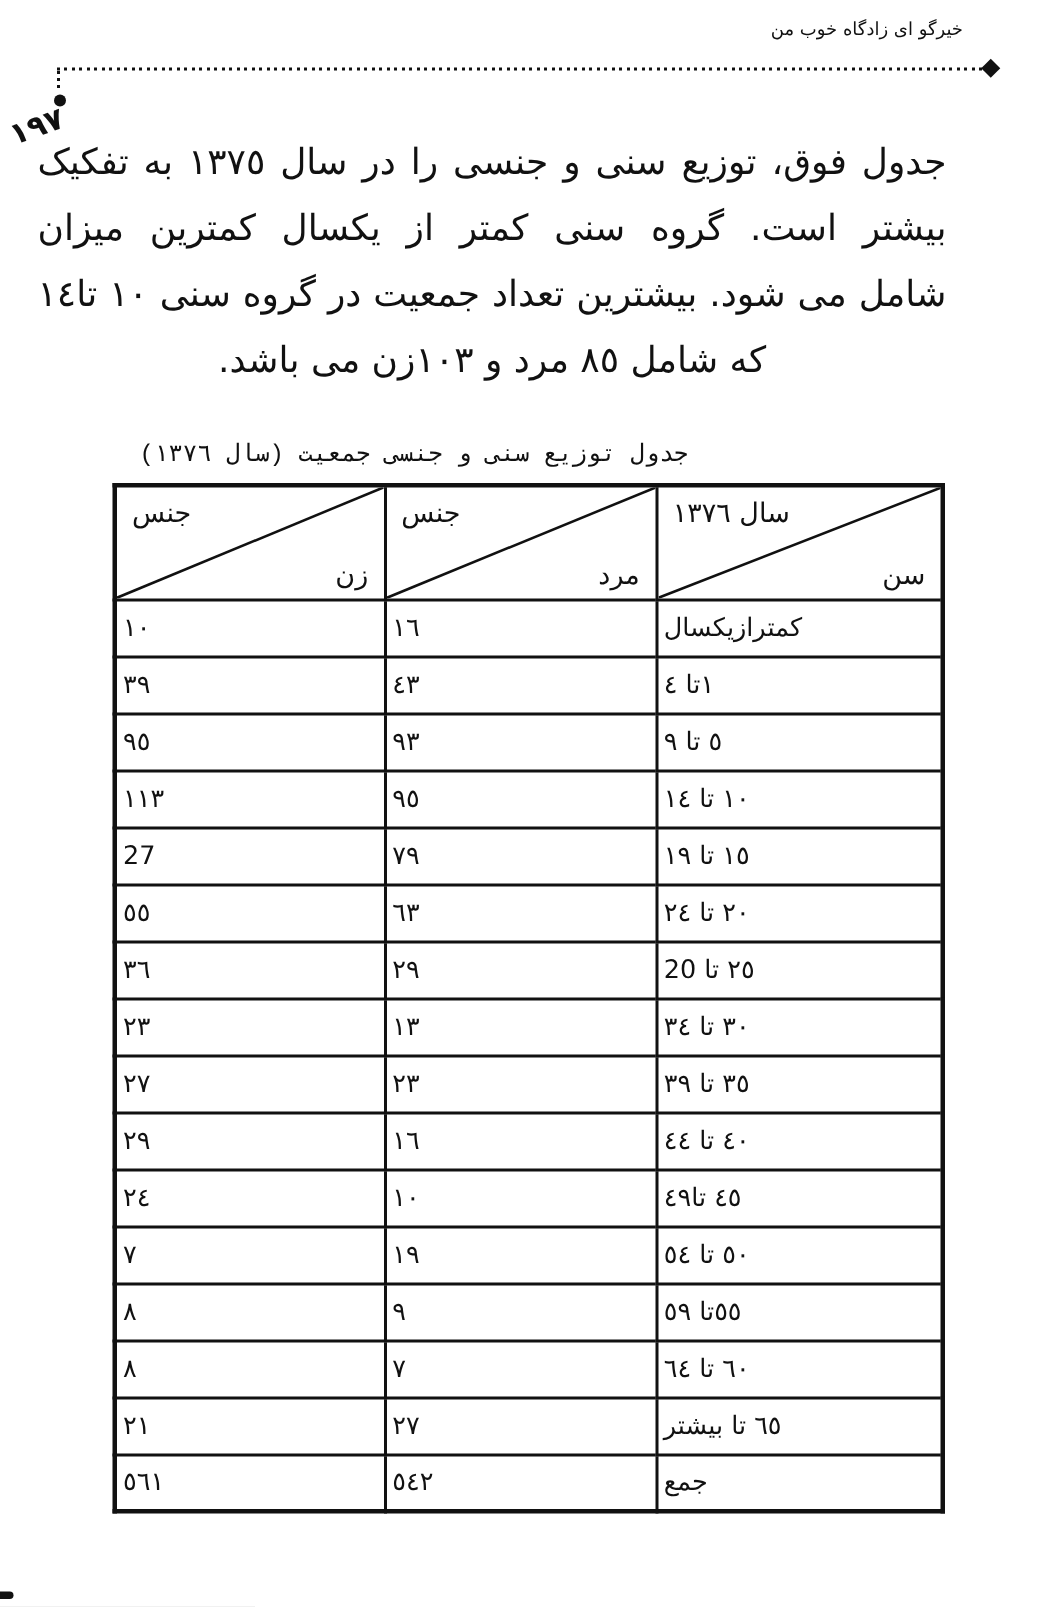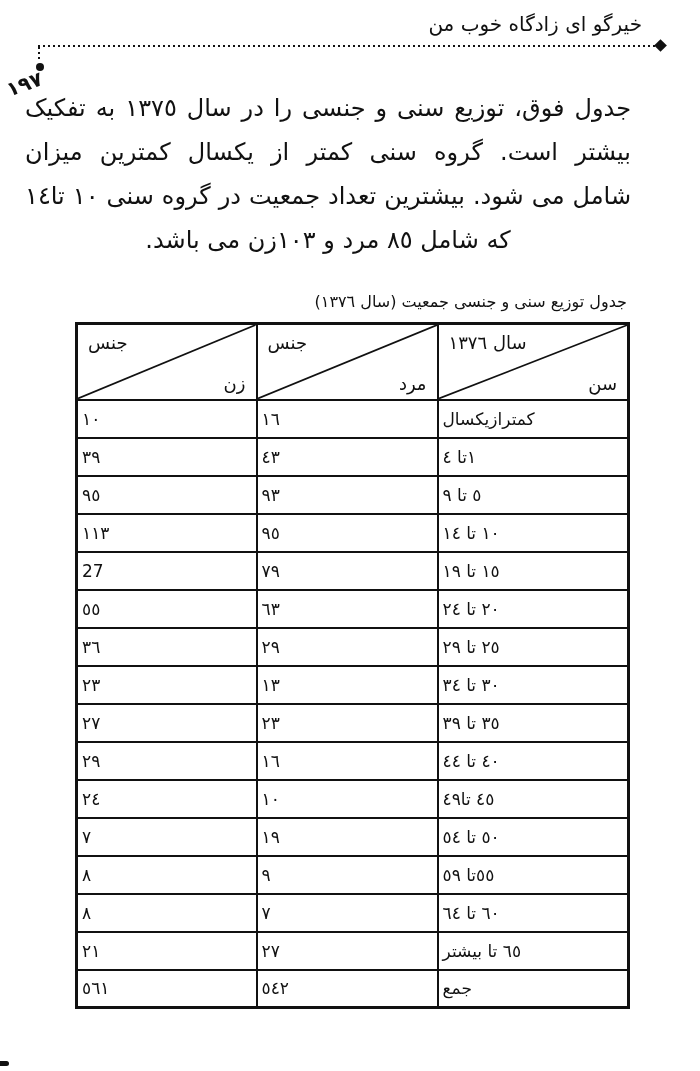--- a/index.html
+++ b/index.html
@@ -12,21 +12,21 @@
     font-family: "DejaVu Sans", sans-serif;
     color: #111111;
     overflow: hidden;
     margin: 0 auto;
   }
   
   .book-title {
     position: absolute;
     top: 12px;
     right: 58px;
-    font-size: 20px;
+    font-size: 12px;
     direction: rtl;
     text-align: right;
   }
   
   .rule-h {
     position: absolute;
     left: 38px;
     top: 45px;
     width: 620px;
     height: 2px;
@@ -87,26 +87,27 @@
     text-align: justify;
     text-align-last: justify;
     overflow: hidden;
   }
   .para .line.last {
     text-align: center;
   }
   
   .table-caption {
     position: absolute;
-    left: 75px;
+    left: 93px;
     top: 292px;
     width: 552px;
-    text-align: right;
+    text-align: left;
     direction: rtl;
     font-size: 16px;
+    font-family: Liberation Mono, monospace;
   }
   
   table.pop {
     position: absolute;
     left: 75px;
     top: 322px;
     width: 552px;
     direction: rtl;
     border-collapse: collapse;
     table-layout: fixed;
@@ -233,21 +234,21 @@
         <td>١٥ تا ١٩</td>
         <td>٧٩</td>
         <td>27</td>
       </tr>
       <tr>
         <td>٢٠ تا ٢٤</td>
         <td>٦٣</td>
         <td>٥٥</td>
       </tr>
       <tr>
-        <td>٢٥ تا ٢٩</td>
+        <td>٢٥ تا 20</td>
         <td>٢٩</td>
         <td>٣٦</td>
       </tr>
       <tr>
         <td>٣٠ تا ٣٤</td>
         <td>١٣</td>
         <td>٢٣</td>
       </tr>
       <tr>
         <td>٣٥ تا ٣٩</td>

